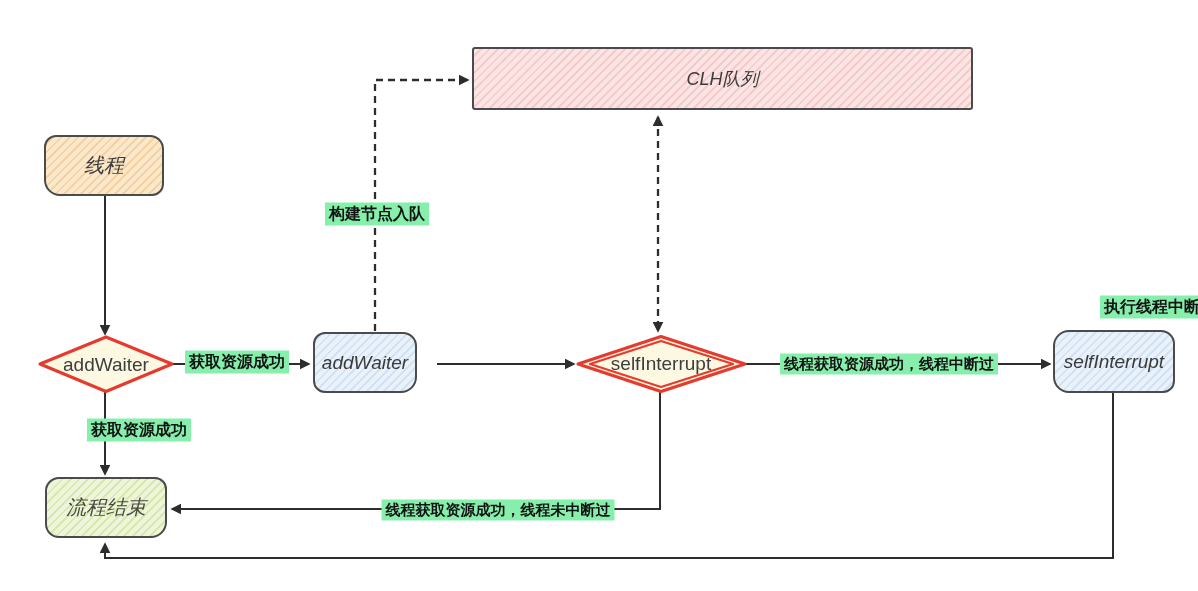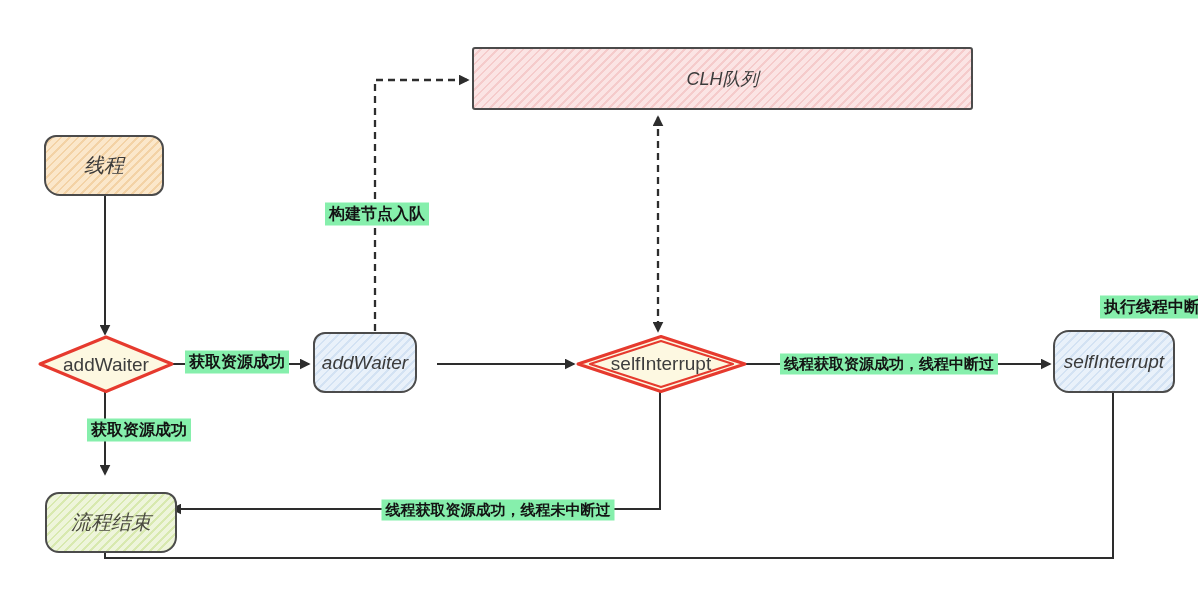--- a/index.html
+++ b/index.html
@@ -42,21 +42,21 @@
     background: repeating-linear-gradient(135deg, #e9f1fa 0 4px, #d3e2f3 4px 6px);
     font-size: 19px;
   }
   .node-selfinterrupt {
     left: 1053px; top: 330px; width: 122px; height: 63px;
     border-radius: 16px 14px 12px 16px;
     background: repeating-linear-gradient(135deg, #e9f1fa 0 4px, #d3e2f3 4px 6px);
     font-size: 19px;
   }
   .node-end {
-    left: 45px; top: 492px; width: 132px; height: 61px;
+    left: 45px; top: 477px; width: 122px; height: 61px;
     border-radius: 14px 12px 16px 14px;
     background: repeating-linear-gradient(135deg, #eef5db 0 4px, #d8e9af 4px 6px);
     font-size: 20px;
     color: #4a4a40;
   }
 
   
   .diamond-label {
     position: absolute;
     transform: translate(-50%, -50%);

